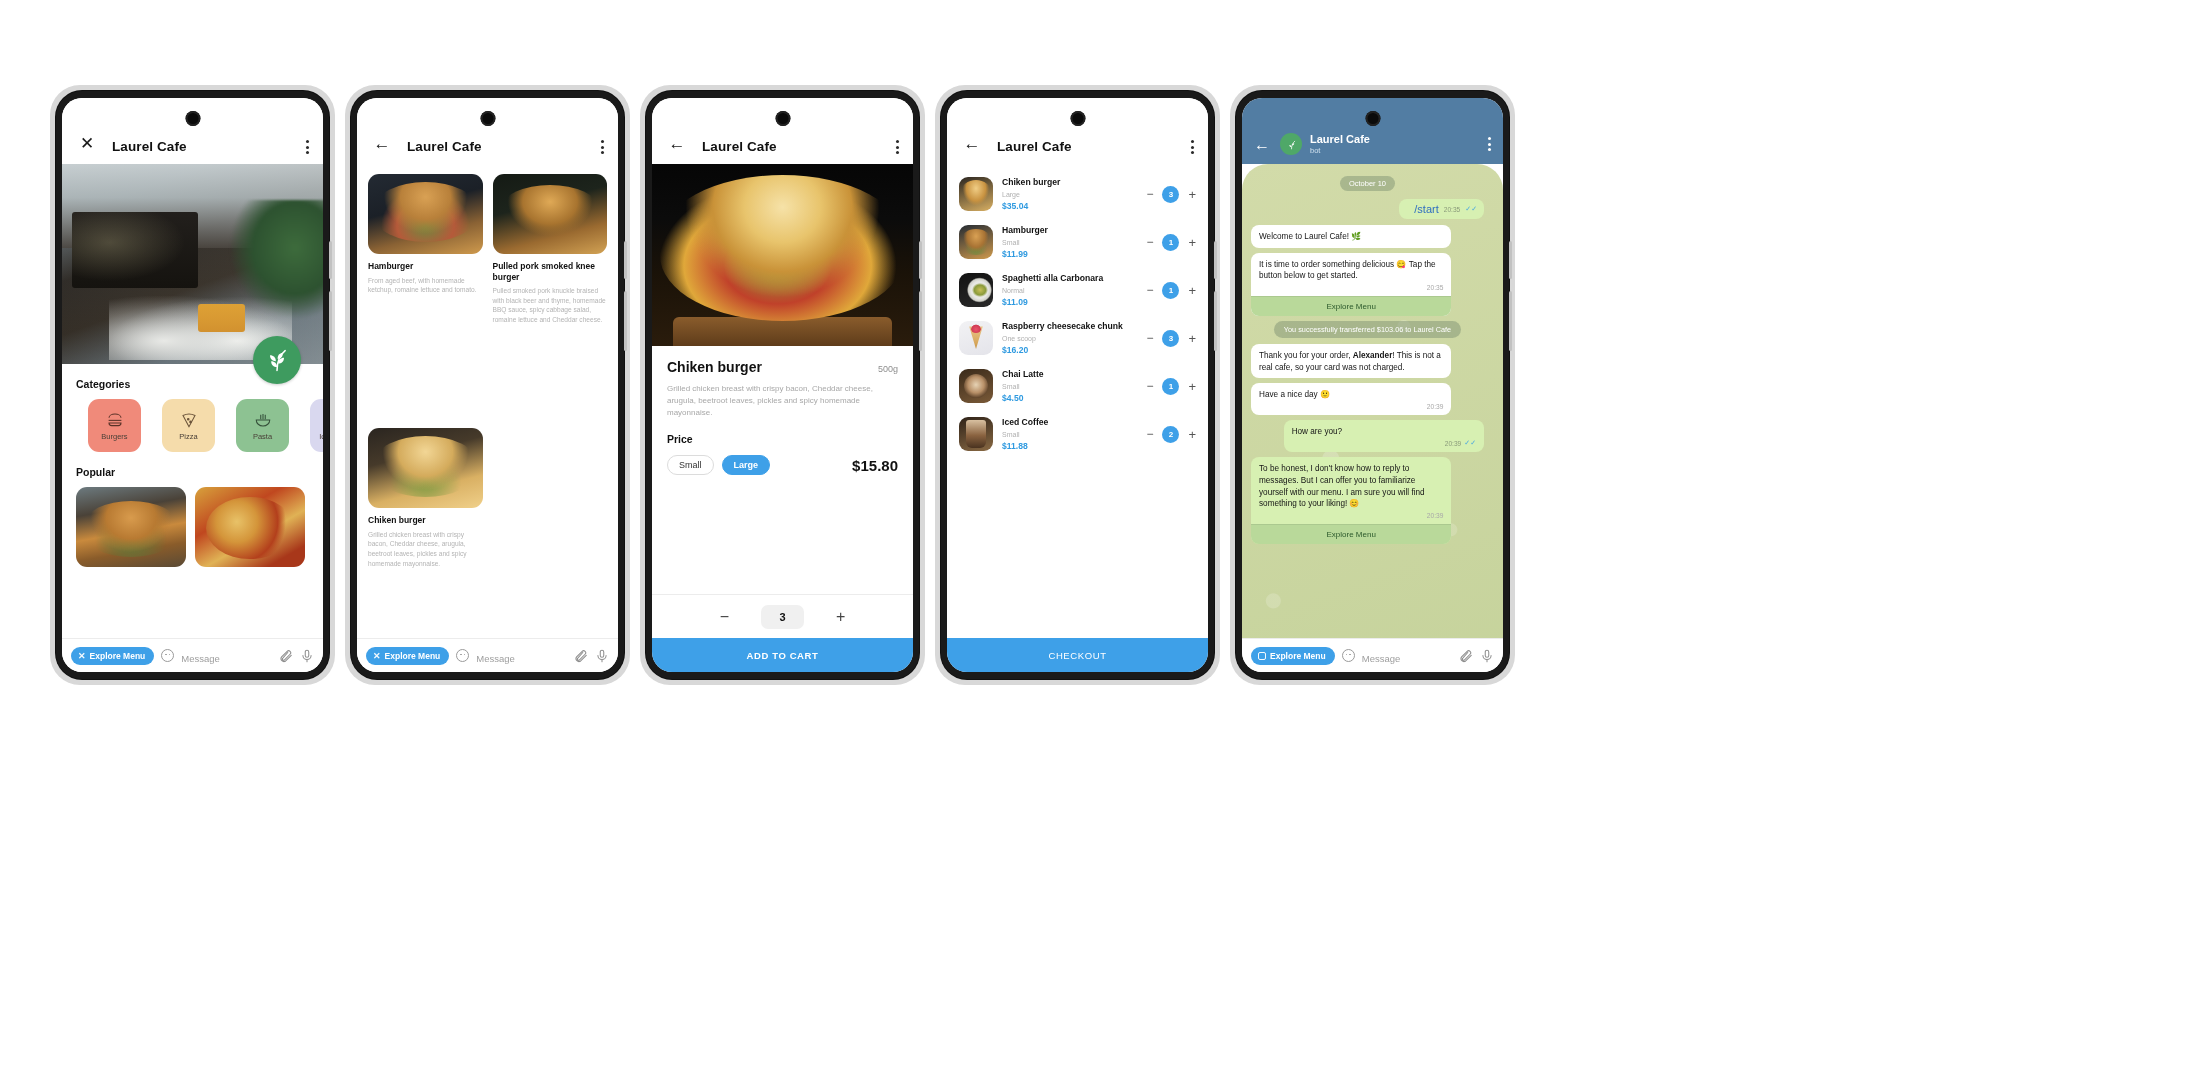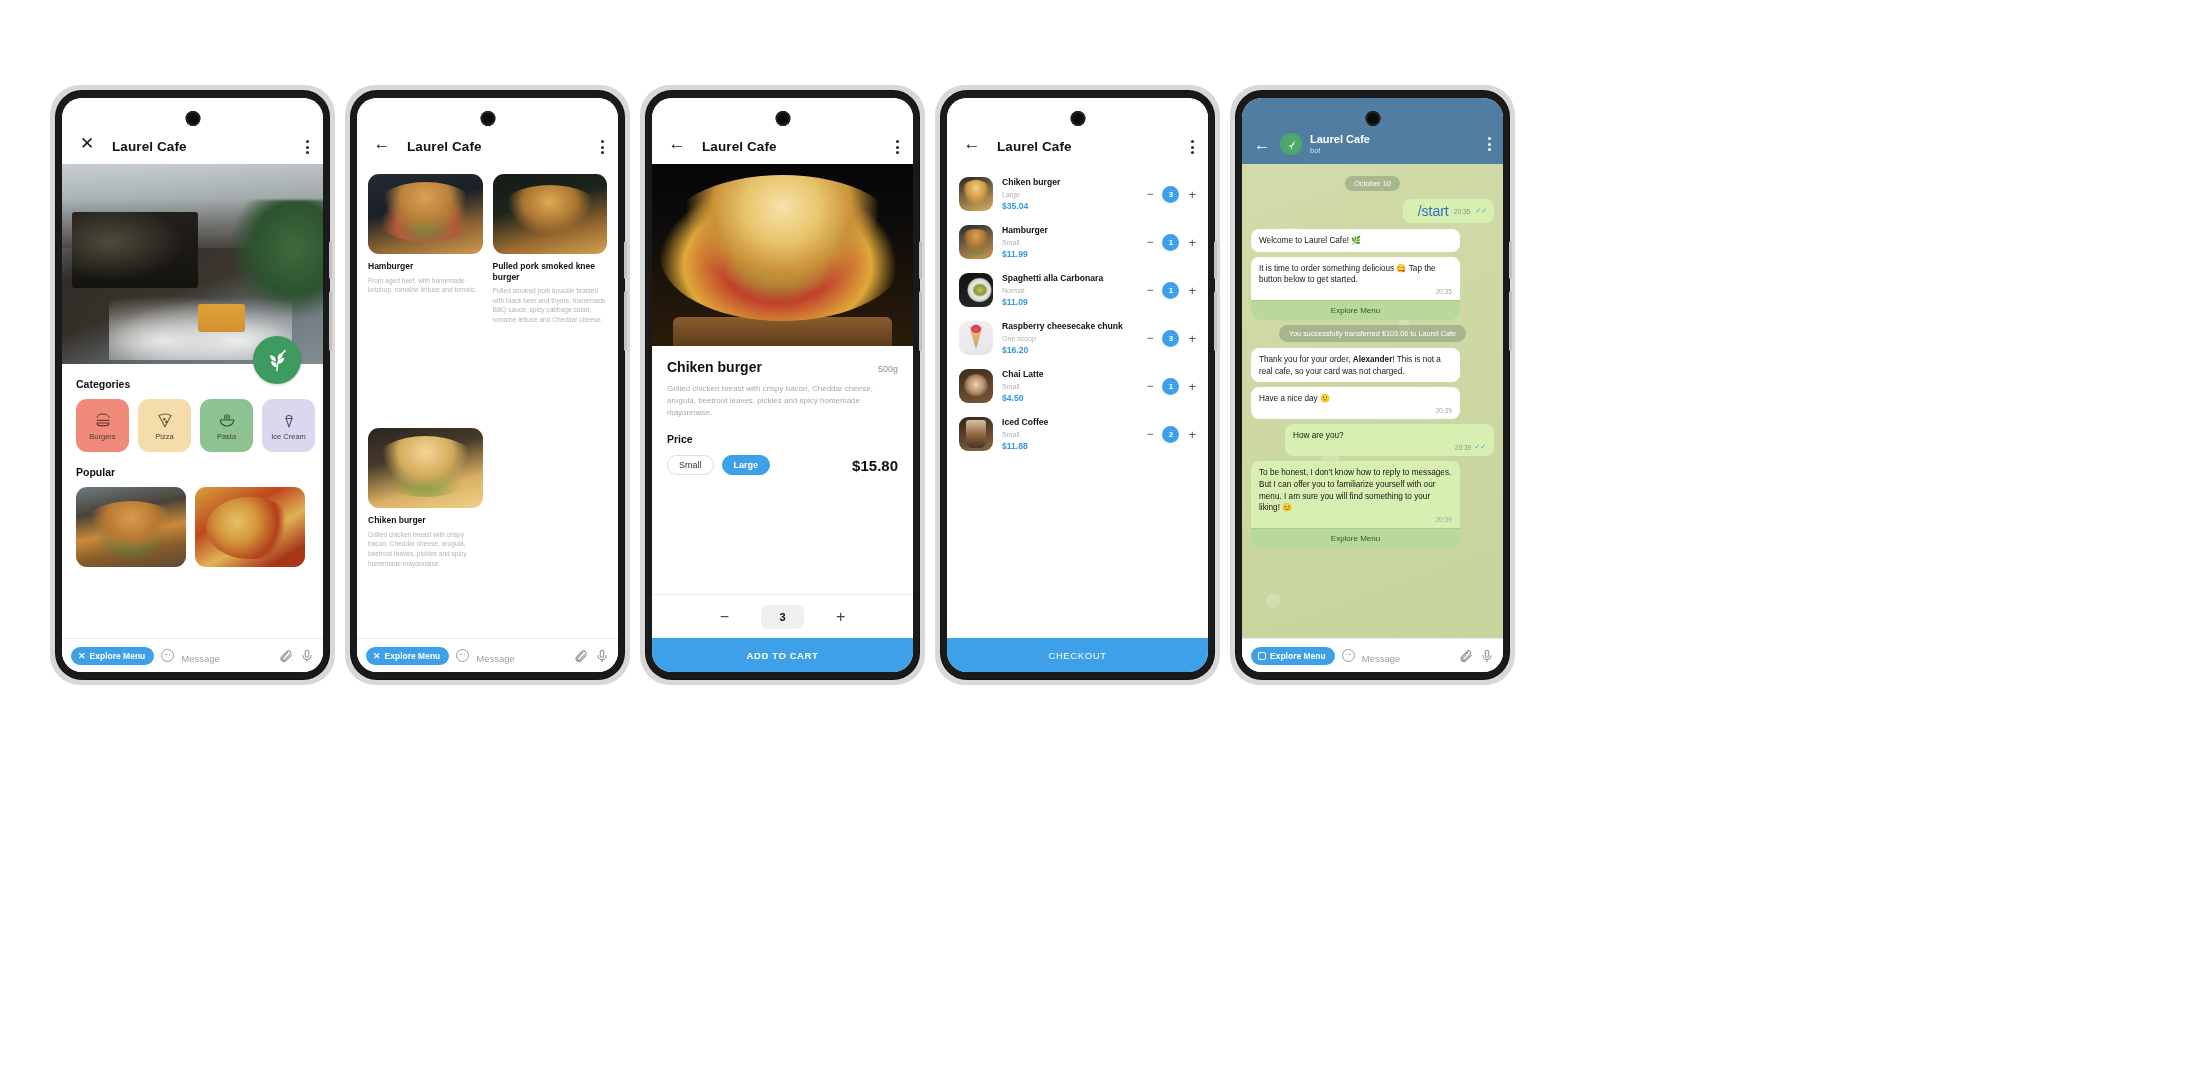--- a/index.html
+++ b/index.html
@@ -134,21 +134,21 @@
   .clock::after { content:""; position:absolute; left:3px; top:1.5px; width:1.2px; height:3px; background:#4a4a4a; }
   .open-badge {
     margin-left: auto; background: #3e9b5f; color: #fff;
     font-size: 9px; font-weight: 600; padding: 3px 10px; border-radius: 4px;
   }
 
   .sec-title { font-size: 10.5px; font-weight: 700; color: #111; margin: 14px 0 9px 14px; }
   .cat-row { display: flex; gap: 9px; padding-left: 14px; }
   .cat {
     width: 53px; height: 53px; border-radius: 11px; flex-shrink: 0;
-    display: flex; flex-direction: column; align-items: center; justify-content: center; gap: 3px;
+    display: flex; flex-direction: column; align-items: center; justify-content: center; gap: 3px; margin-left: 12px;
   }
   .cat svg { width: 18px; height: 18px; }
   .cat span { font-size: 7.5px; color: #4a4038; font-weight: 500; }
 
   .pop-row { display: flex; gap: 9px; padding-left: 14px; margin-top: 2px; }
   .pop-card { width: 110px; height: 80px; border-radius: 11px; flex-shrink: 0; overflow: hidden; position: relative; }
   .pop-burger {
     background: linear-gradient(170deg,#6d7b80 0%,#4a4238 30%,#c98a3d 55%,#8a5c2a 75%,#5a4a35 100%);
   }
   .pop-burger::after {
@@ -334,22 +334,23 @@
   .tg-body {
     position: absolute; top: 66px; left: 0; right: 0; bottom: 0;
     background: #cfd8a8;
     background-image:
       radial-gradient(circle at 18% 14%, rgba(255,255,255,.22) 0 7px, transparent 8px),
       radial-gradient(circle at 62% 32%, rgba(255,255,255,.18) 0 6px, transparent 7px),
       radial-gradient(circle at 34% 58%, rgba(255,255,255,.2) 0 8px, transparent 9px),
       radial-gradient(circle at 80% 72%, rgba(255,255,255,.16) 0 6px, transparent 7px),
       radial-gradient(circle at 12% 86%, rgba(255,255,255,.18) 0 7px, transparent 8px),
       linear-gradient(160deg,#d2dba9,#c6d39c);
-    padding: 8px 9px 0 9px;
+    padding: 8px 19px 0 9px;
     overflow: hidden;
+    border-radius: 26px;
   }
   .tg-date {
     margin: 4px auto 8px auto; width: fit-content;
     background: rgba(120,140,110,.45); color: #fff;
     font-size: 7.5px; padding: 3px 9px; border-radius: 9px;
   }
   .bub { max-width: 86%; border-radius: 8px; padding: 6px 8px 5px 8px; margin-bottom: 5px; position: relative; }
   .bub.out { background: #d7f0b2; margin-left: auto; }
   .bub.in  { background: #ffffff; margin-right: auto; }
   .bub-txt { font-size: 8.2px; color: #151515; line-height: 1.42; }
@@ -365,21 +366,21 @@
   .sys-note {
     margin: 0 auto 6px auto; width: fit-content; max-width: 92%;
     background: rgba(120,140,110,.45); color: #fff;
     font-size: 7.3px; padding: 4px 10px; border-radius: 9px; text-align: center;
   }
   .cmd-bub {
     background: #d7f0b2; margin-left: auto; width: fit-content;
     border-radius: 8px; padding: 4px 7px; margin-bottom: 6px;
     display: flex; align-items: center; gap: 5px;
   }
-  .cmd-txt { font-size: 14px; color: #2f6fc0; margin-left: 8px; }
+  .cmd-txt { font-size: 11px; color: #2f6fc0; margin-left: 8px; }
   .cmd-time { font-size: 6.6px; color: #8a9a7a; }
 </style>
 </head>
 <body>
 
 <div class="stage">
 
 <div class="phone" style="left:50px;">
   <div class="phone-inner">
     <div class="side-btn b1"></div>

